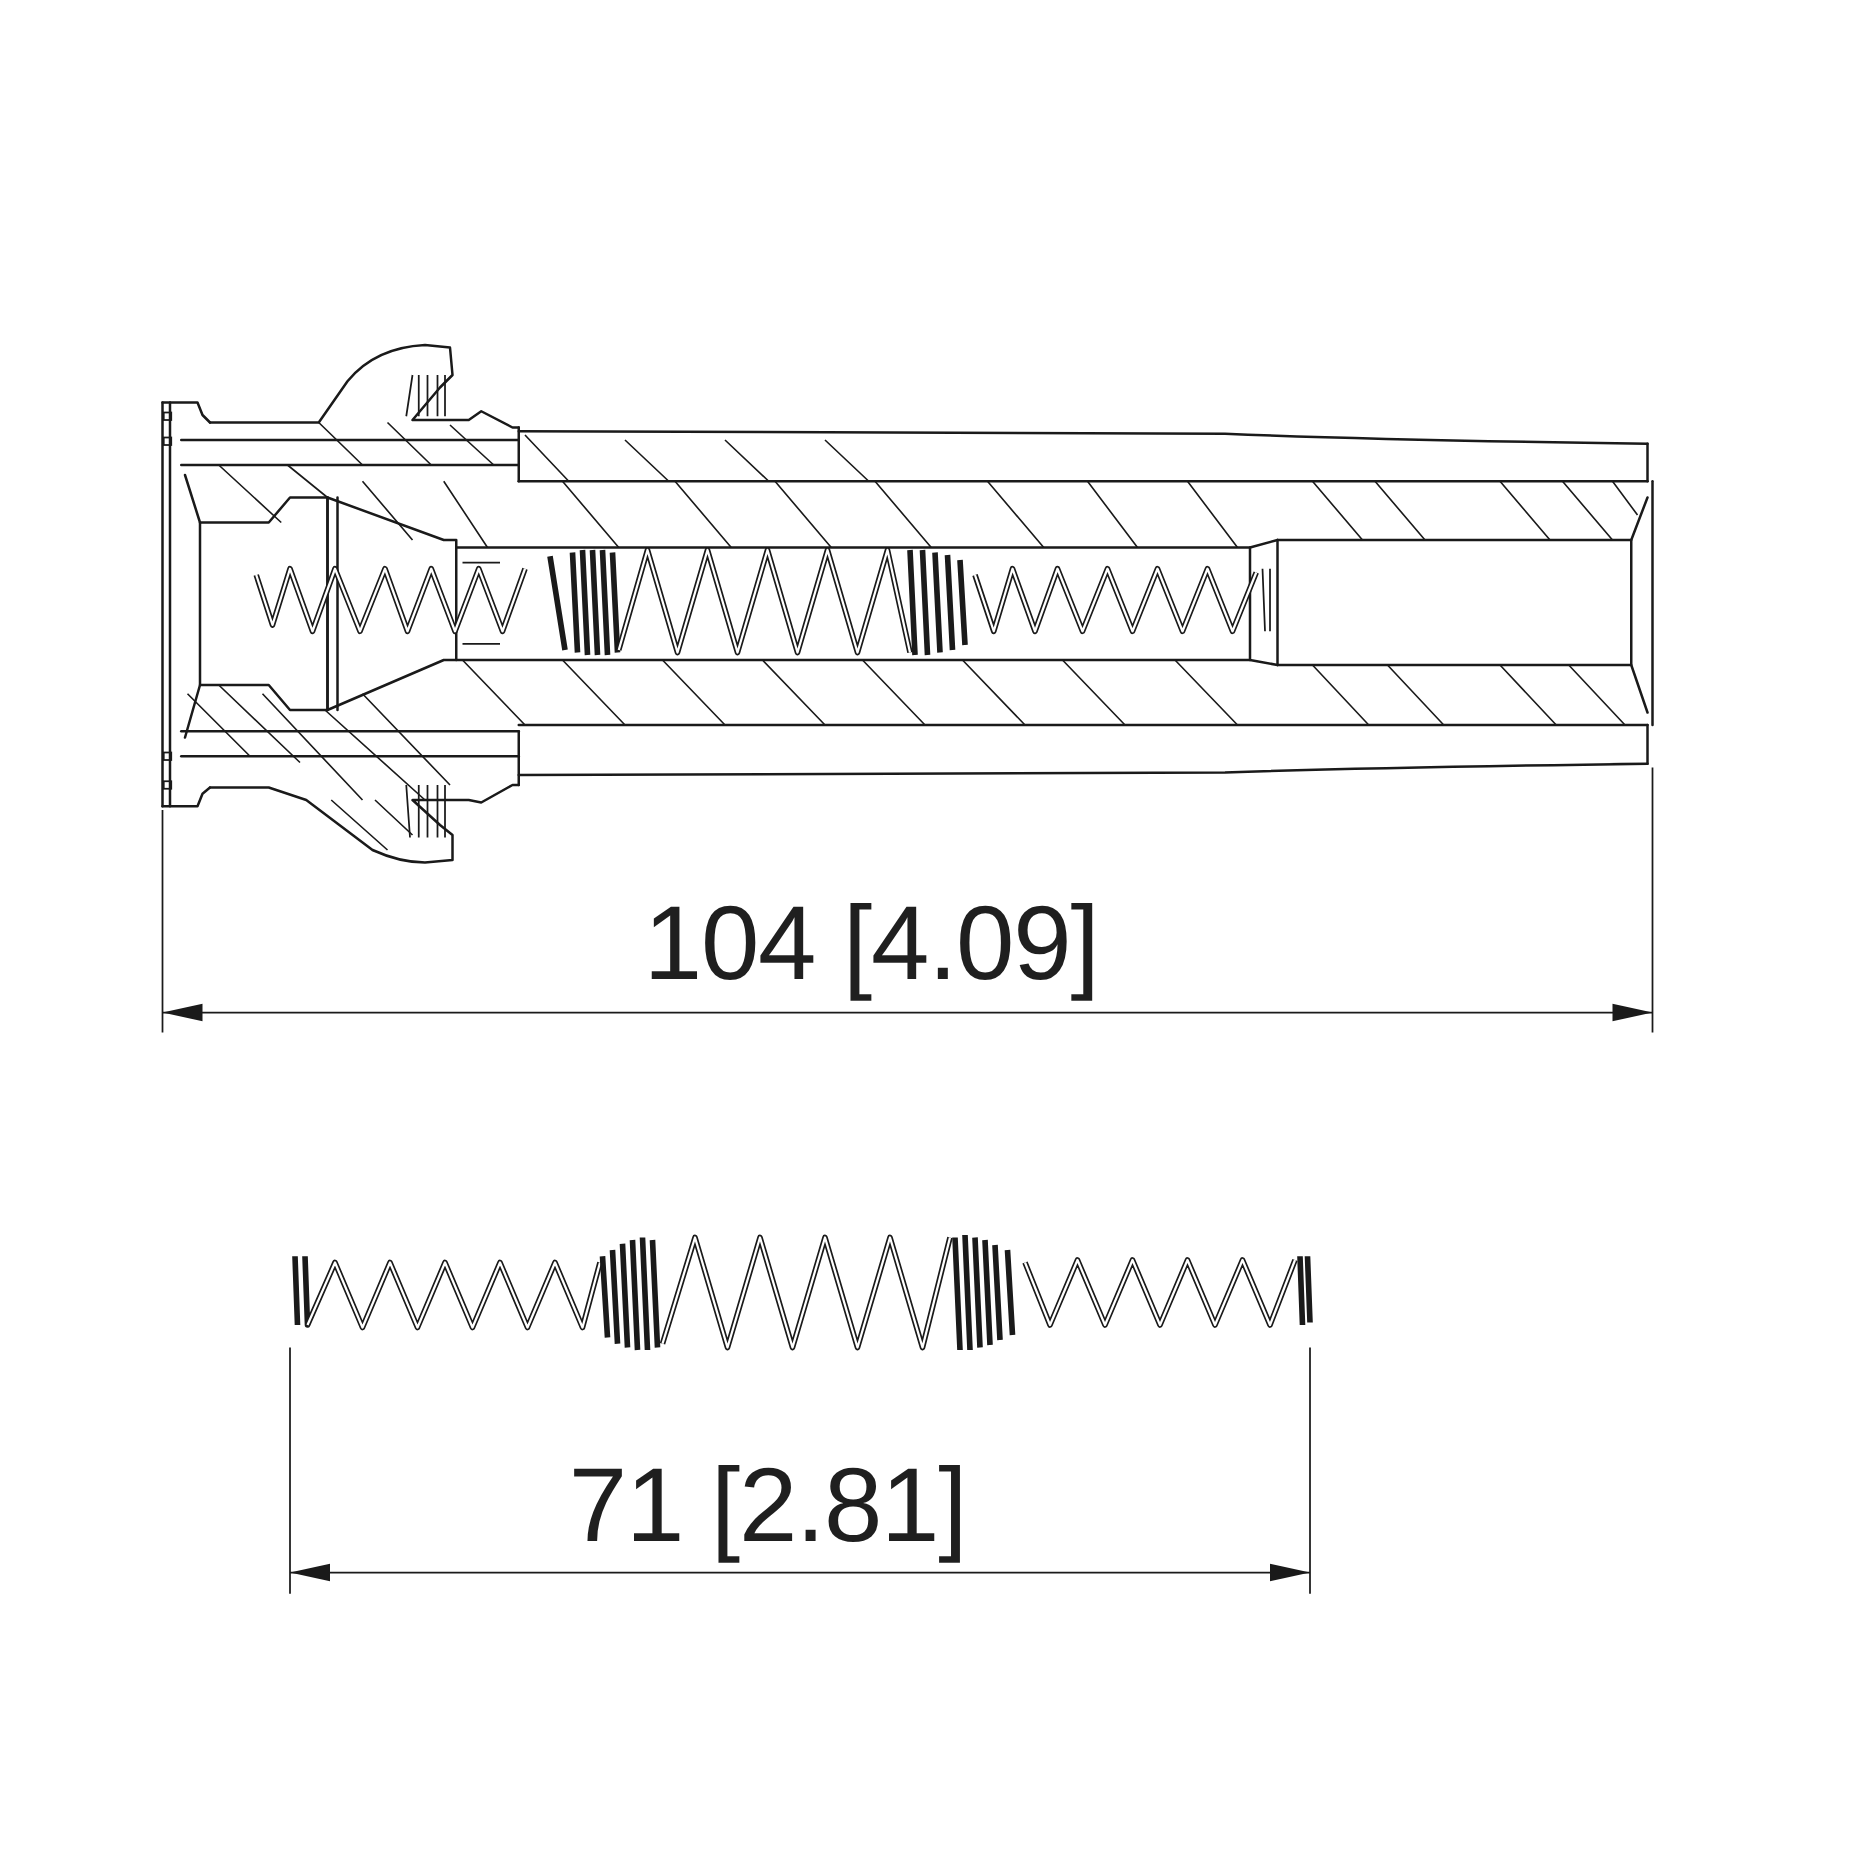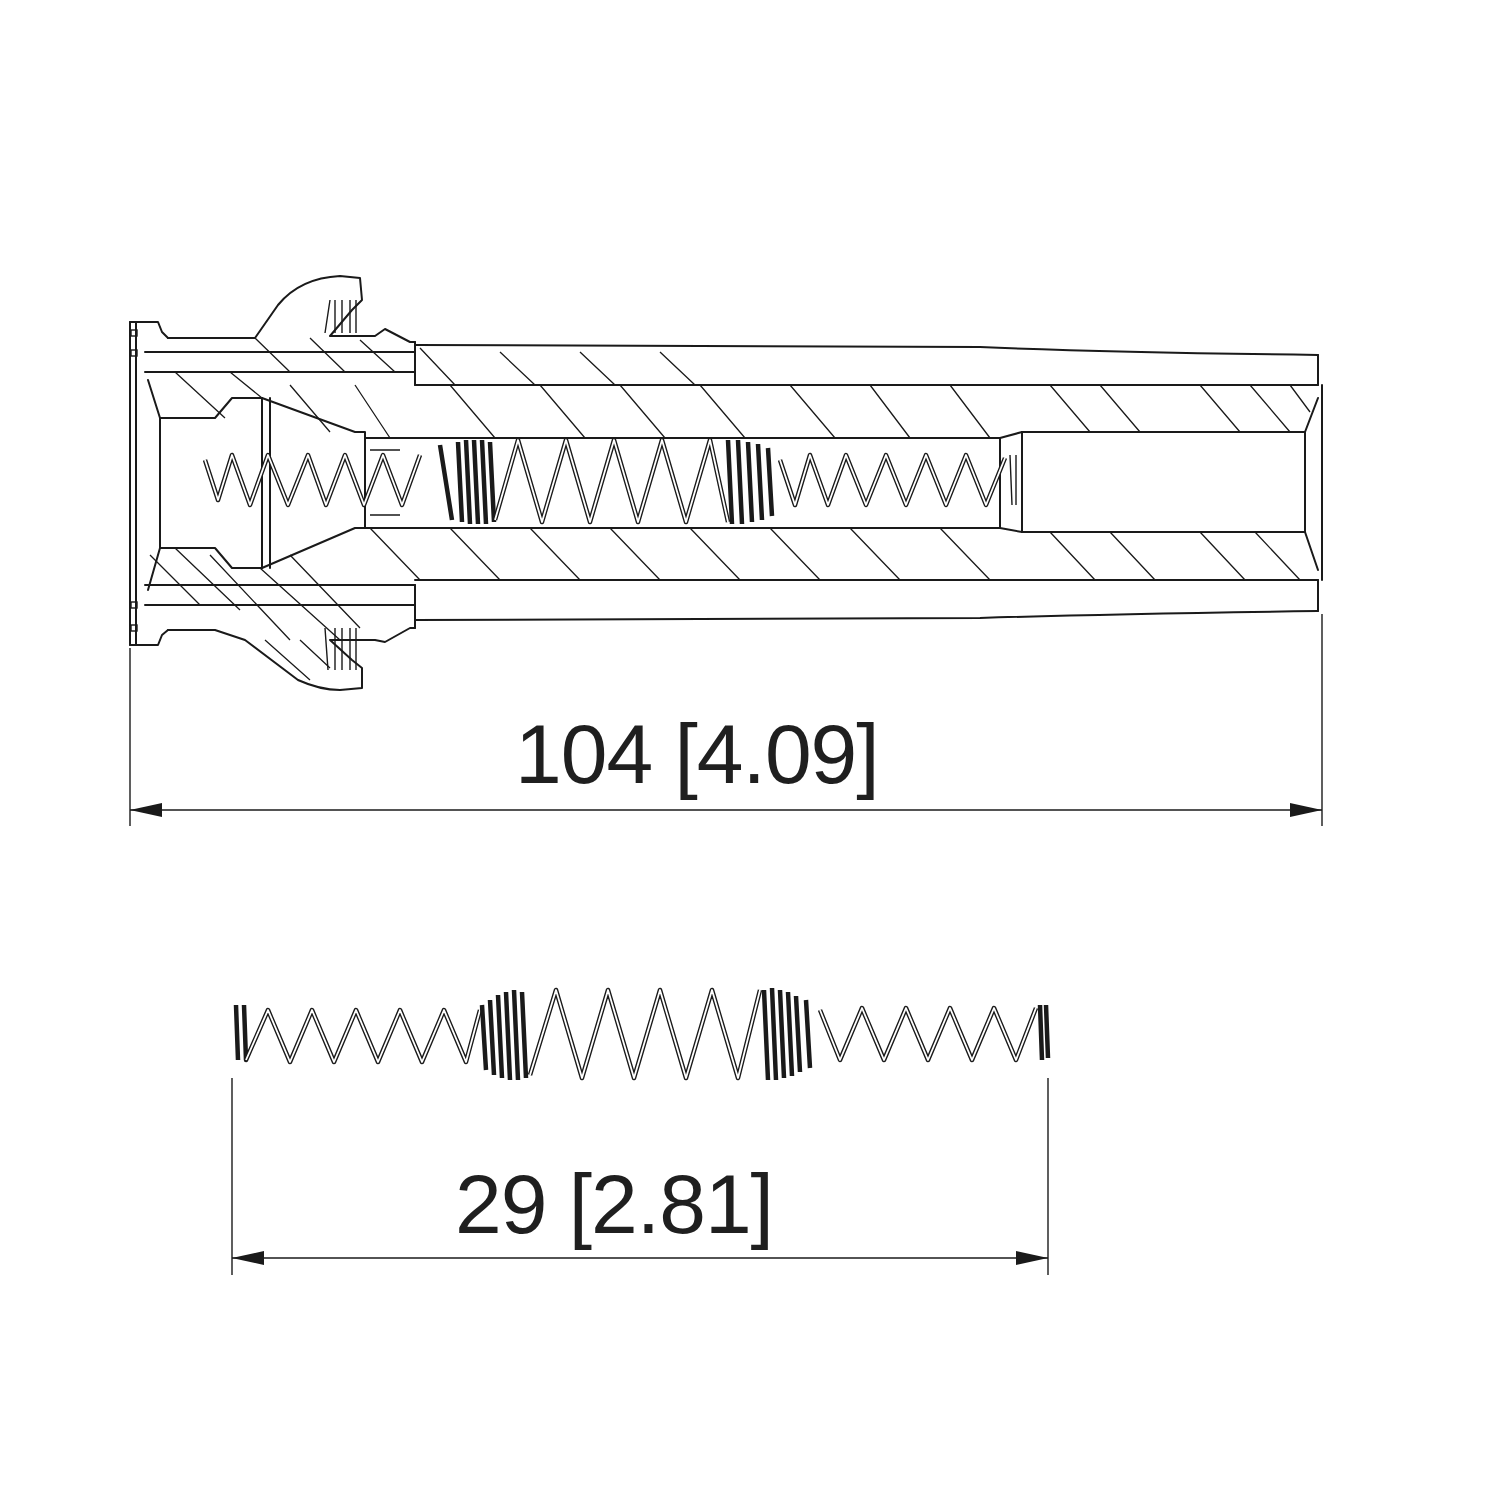--- a/index.html
+++ b/index.html
@@ -116,13 +116,13 @@
   <g>
     <line class="thin" x1="232" y1="1078" x2="232" y2="1275"></line>
     <line class="thin" x1="1048" y1="1078" x2="1048" y2="1275"></line>
     <line class="thin" x1="232" y1="1258" x2="1048" y2="1258"></line>
     <path d="M232,1258 L264,1251 L264,1265 Z" fill="#1a1a1a"></path>
     <path d="M1048,1258 L1016,1251 L1016,1265 Z" fill="#1a1a1a"></path>
   </g>
 </svg>
 
 <div class="dim-label" style="left:515px; top:712px;">104 [4.09]</div>
-<div class="dim-label" style="left:455px; top:1162px;">29 [2.81]</div>
+<div class="dim-label" style="left:455px; top:1162px;">71 [2.81]</div>
 
 </body></html>

